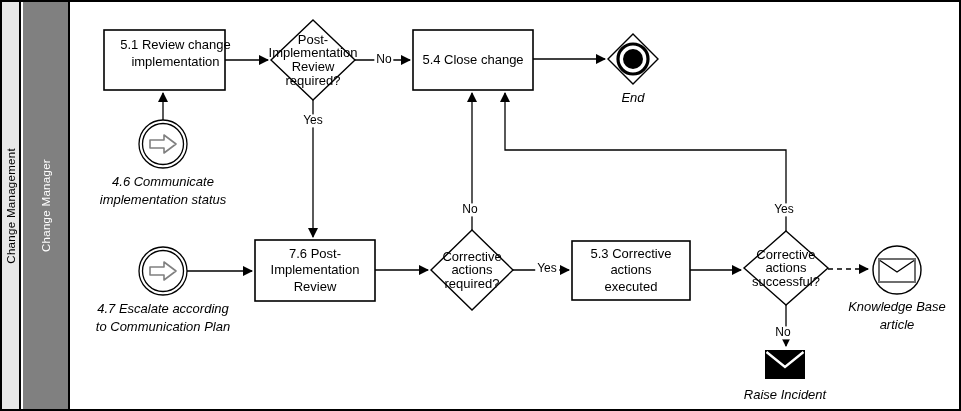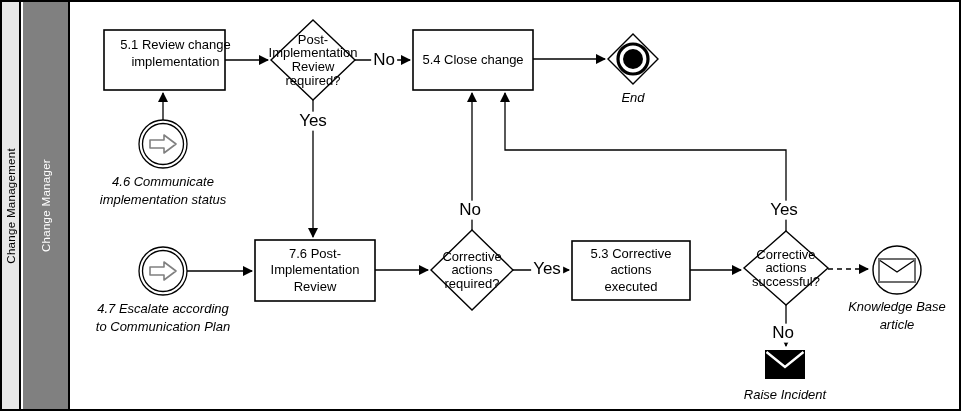--- a/index.html
+++ b/index.html
@@ -29,21 +29,21 @@
   .node-label {
     position:absolute; display:flex; align-items:center; justify-content:center;
     text-align:center; font-size:13px; pointer-events:none;
   }
   .node-label span { white-space:pre-line; display:block; }
   .task-label span { line-height:1.28; }
   .gw-label span { line-height:1.05; }
   .ev-label span { line-height:1.35;font-style:italic; }
   .flow-label {
     position:absolute; transform:translate(-50%,-50%);
-    background:#fff; padding:0 2px; font-size:17px; line-height:1.1;
+    background:#fff; padding:0 2px; font-size:12px; line-height:1.1;
     pointer-events:none;
   }
 </style>
 </head>
 <body>
 
 <div class="stage">
 
   <div class="pool-strip">
     <span class="vtext">Change Management</span>

